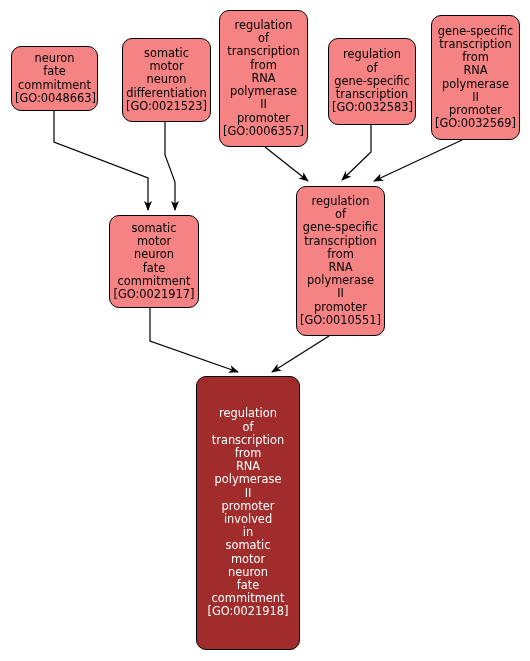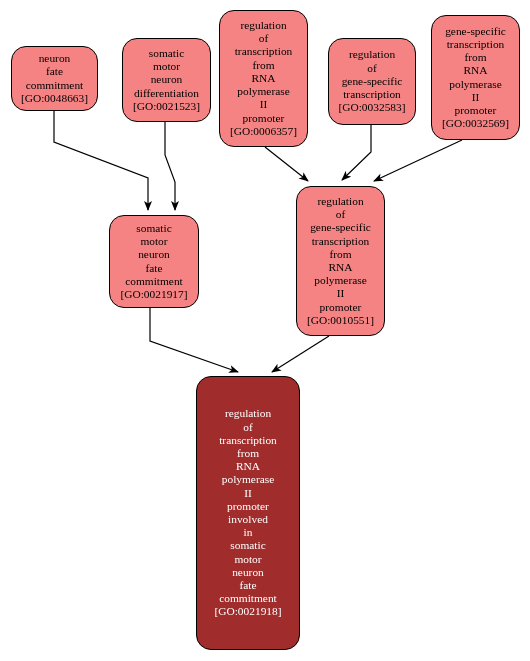--- a/index.html
+++ b/index.html
@@ -23,31 +23,30 @@
     left: 0;
     top: 0;
     width: 530px;
     height: 661px;
     pointer-events: none;
   }
   .node {
     position: absolute;
     box-sizing: border-box;
     border: 1px solid #000000;
-    border-radius: 15px;
+    border-radius: 10px;
     display: flex;
     align-items: center;
     justify-content: center;
     text-align: center;
     line-height: 13.2px;
     font-size: 11.4px;
     padding: 2px 3px;
     overflow: hidden;
     z-index: 2;
-    font-family: Liberation Serif, serif;
   }
   .node .label {
     display: block;
     width: 100%;
     white-space: pre-line;
   }
   .node-normal {
     background: #f58383;
     color: #000000;
   }

